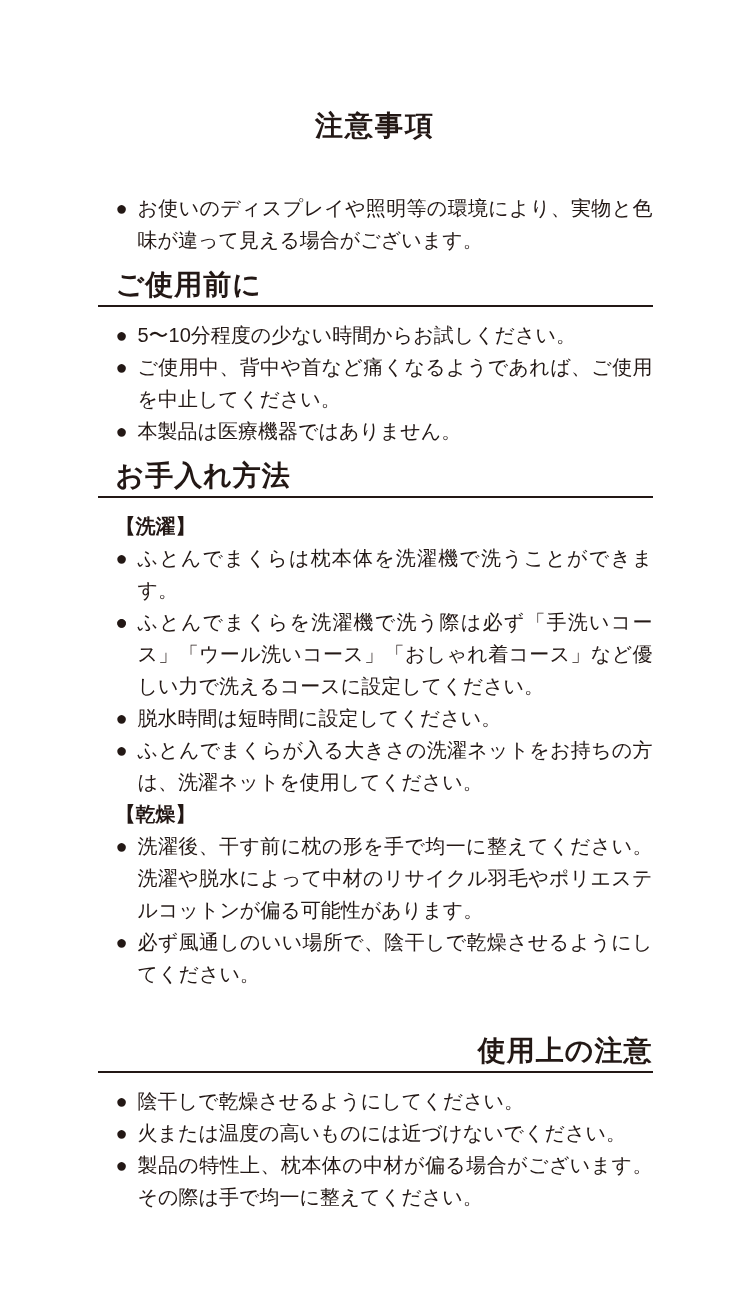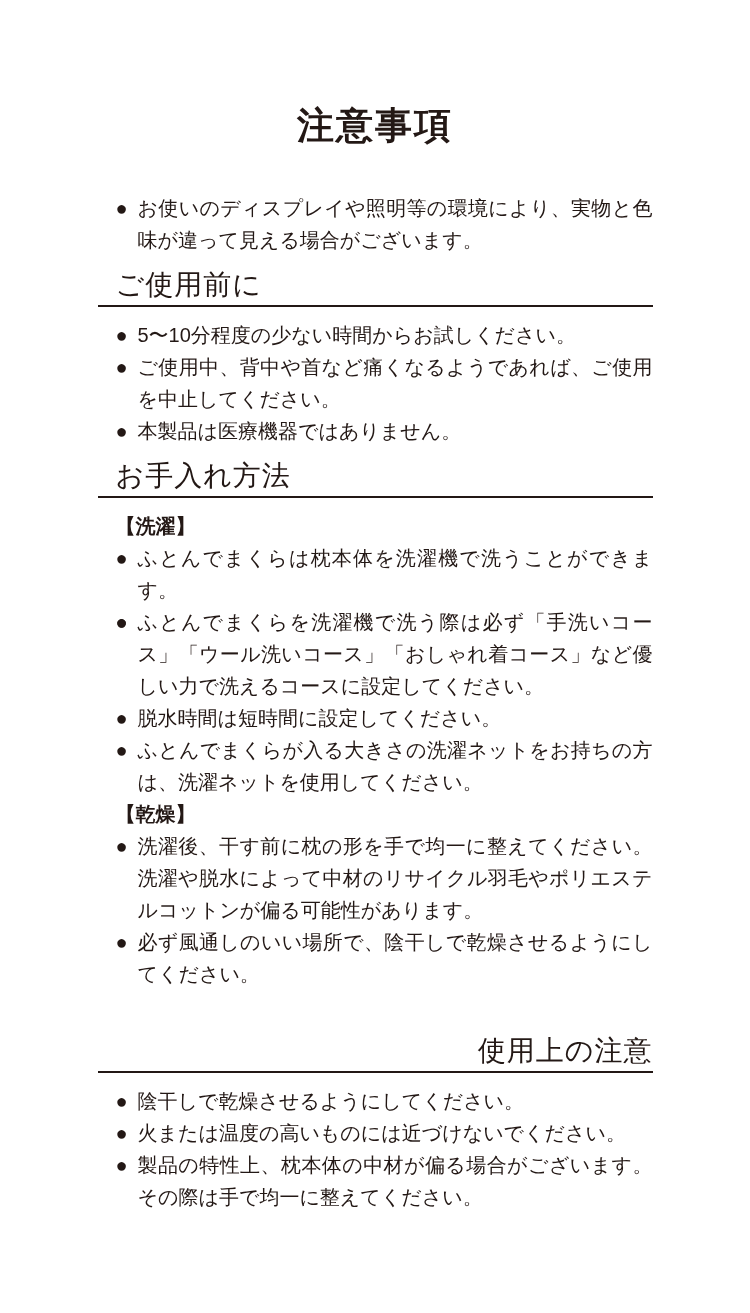--- a/index.html
+++ b/index.html
@@ -13,21 +13,21 @@
     background:var(--bg-color);
     color:var(--text-color);
     font-family:"Liberation Sans",sans-serif;
     overflow:hidden;
     -webkit-font-smoothing:antialiased;
   }
   .page{padding-top:102px;}
   .title{
     margin:0;
     text-align:center;
-    font-size:37px;
+    font-size:28px;
     line-height:48px;
     font-weight:700;
     letter-spacing:2px;
   }
   .content{
     width:555px;
     margin:0 auto;
   }
   .intro{
     margin-top:42px;
@@ -41,21 +41,21 @@
     margin-top:14px;
   }
   .section.extra-gap .section-head{
     margin-top:46px;
     text-align:right;
   }
   .section-title{
     margin:0 0 0 18px;
     font-size:28px;
     line-height:30px;
-    font-weight:400;
+    font-weight:700;
     letter-spacing:1px;
   }
   .groups{
     margin-top:12px;
   }
   .group-label{
     margin:0;
     font-size:20px;
     line-height:32px;
     font-weight:700;

